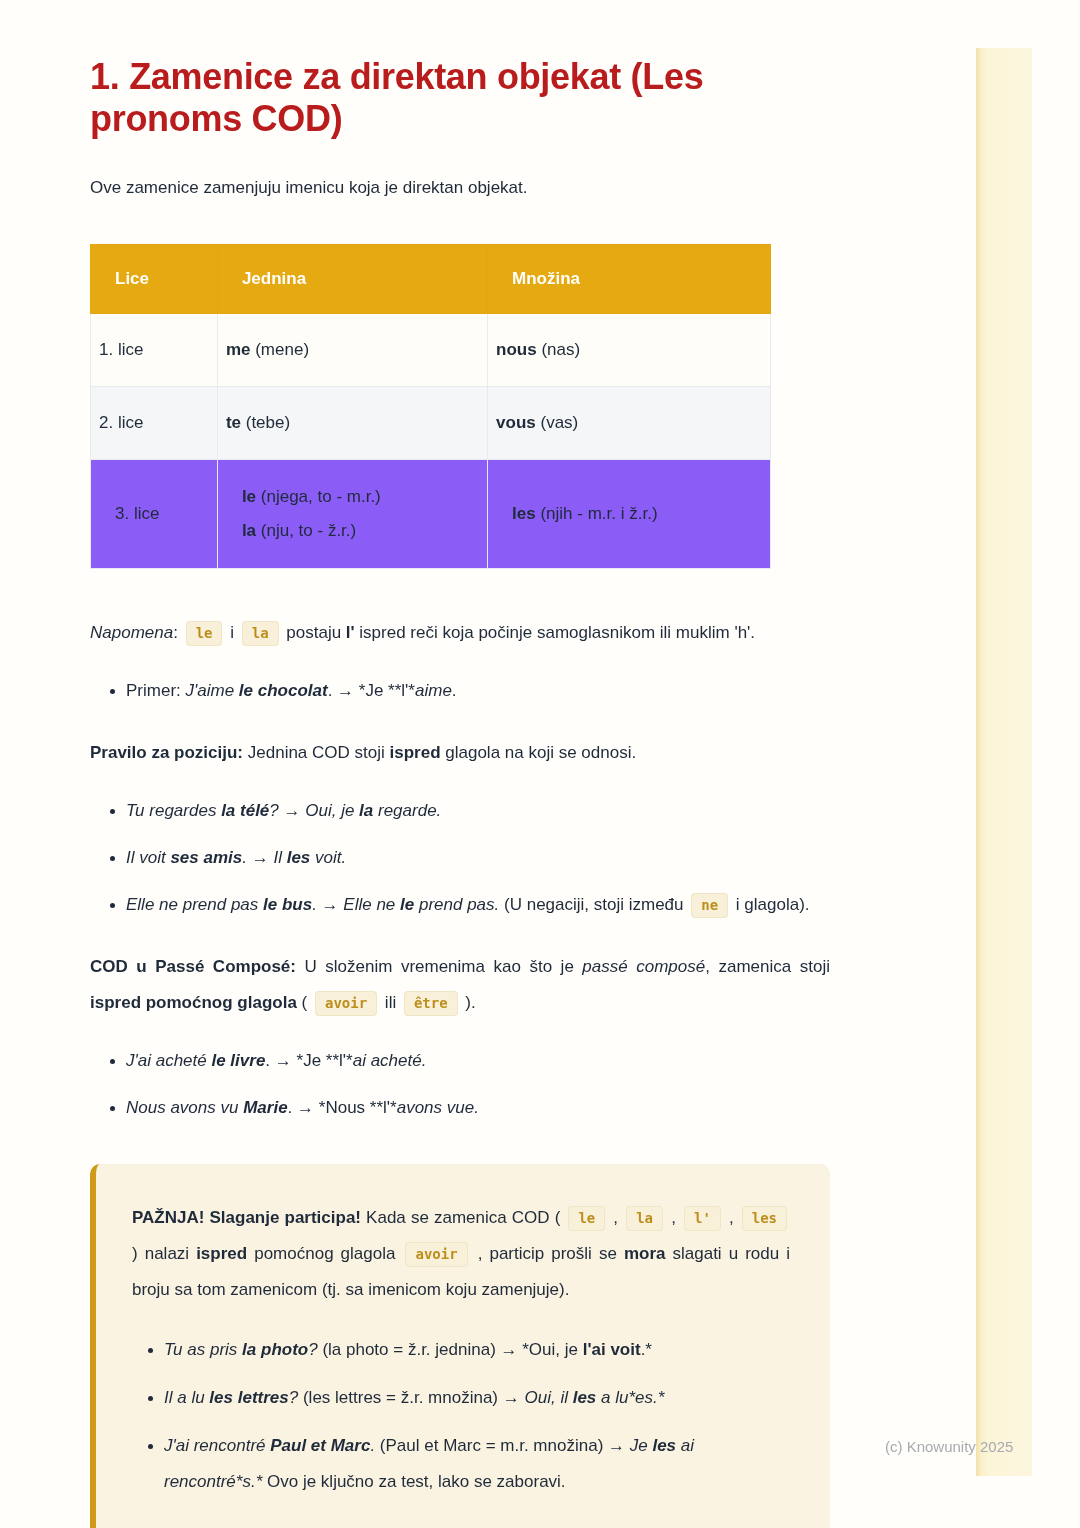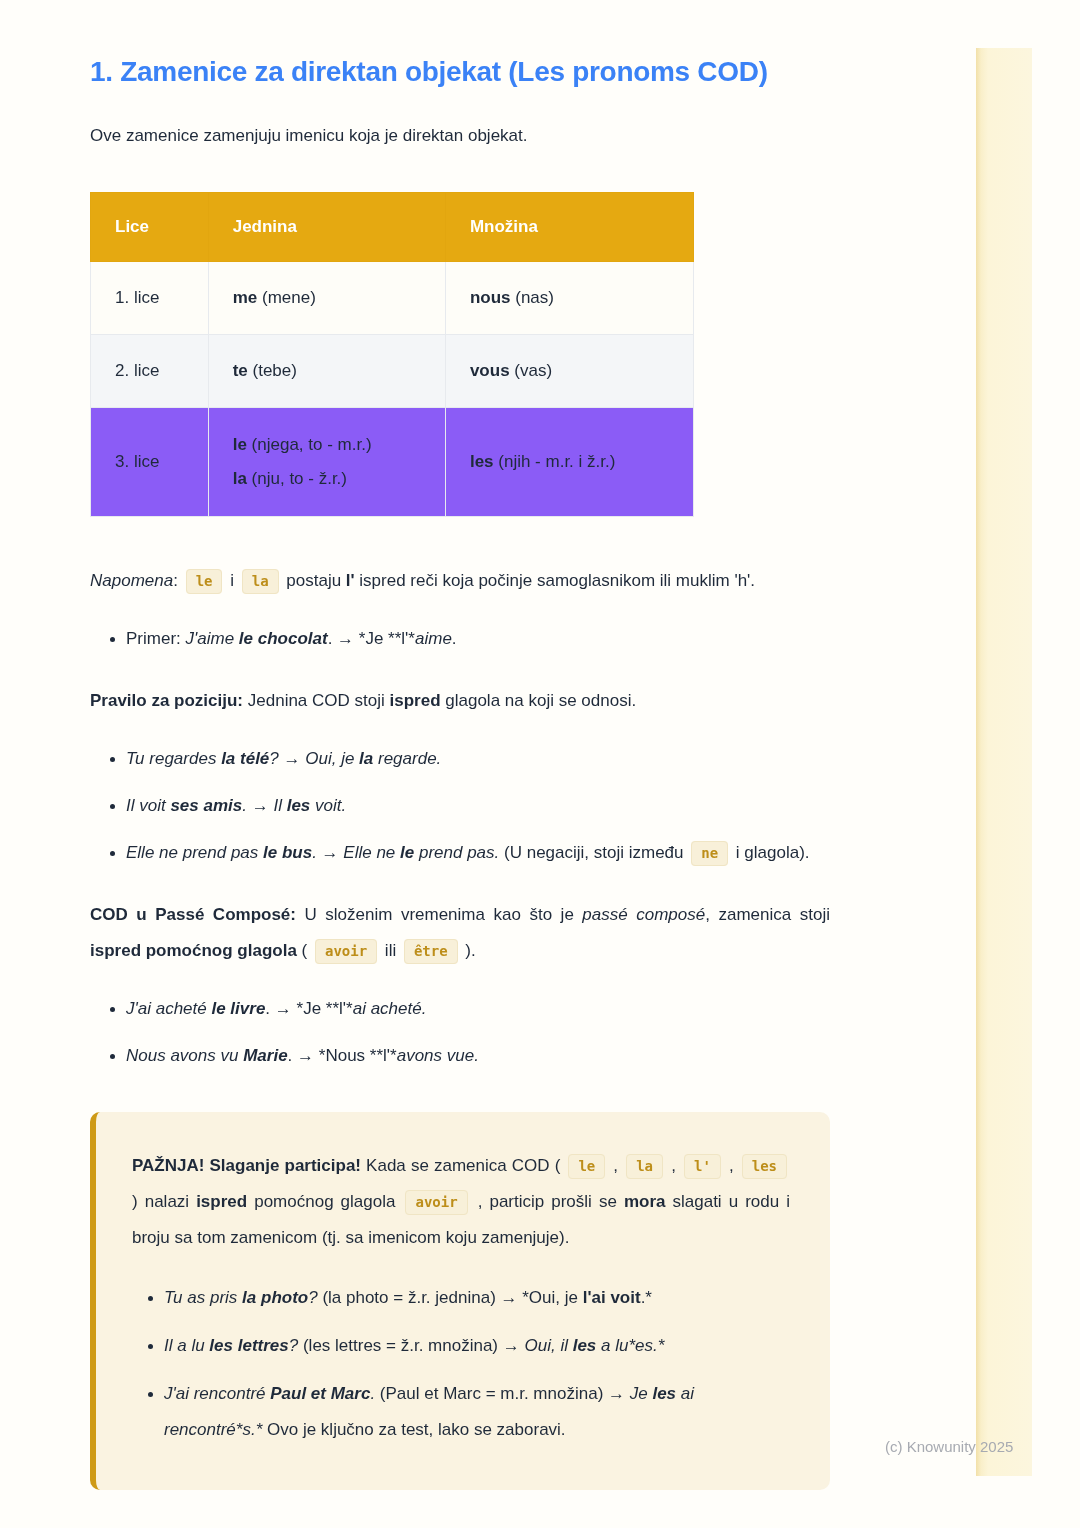--- a/index.html
+++ b/index.html
@@ -10,52 +10,52 @@
     font-family:"Liberation Sans", sans-serif;
     color:#1F2A3A;
     overflow:hidden;
   }
   .content {
     position:absolute;
     left:90px; top:50px;
     width:740px;
   }
   h1.page-title {
-    font-size:28px;
+    font-size:36px;
     font-weight:700;
-    color:#3b82f6;
+    color:#b91c1c;
     letter-spacing:-0.3px;
     margin:6px 0 30px 0;
   }
   p.body-text {
     font-size:17px;
     line-height:36px;
   }
   .just { text-align:justify; }
   .intro { margin-bottom:38px; line-height:24px; }
 
   table.pronoun-table {
     border-collapse:collapse;
-    width:604px;
+    width:681px;
     margin:0 0 46px 0;
     border:1px solid #E4E7EB;
   }
   table.pronoun-table th {
     background:#E5A911;
     color:#FFFFFF;
     font-size:17px;
     font-weight:700;
     text-align:left;
     padding:24px;
     border:1px solid #E2A60F;
   }
   table.pronoun-table td {
     font-size:17px;
     border:1px solid #E7EAEE;
-    padding:26px 24px;
+    padding:26px 8px;
     vertical-align:middle;
   }
   col.c1 { width:133px; }
   col.c2 { width:292px; }
   col.c3 { width:306px; }
   tr.row-odd  td { background:#FEFDF8; }
   tr.row-even td { background:#F4F6F8; }
   tr.row-cream td { background:#8b5cf6; padding:20px 24px; }
   tr.row-cream td div { line-height:34px; }
 

